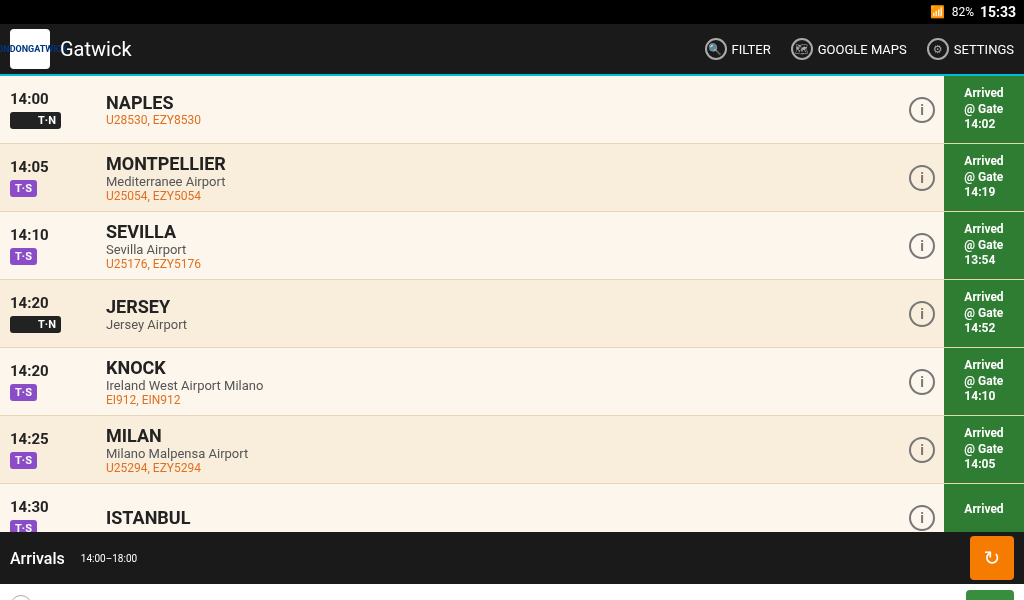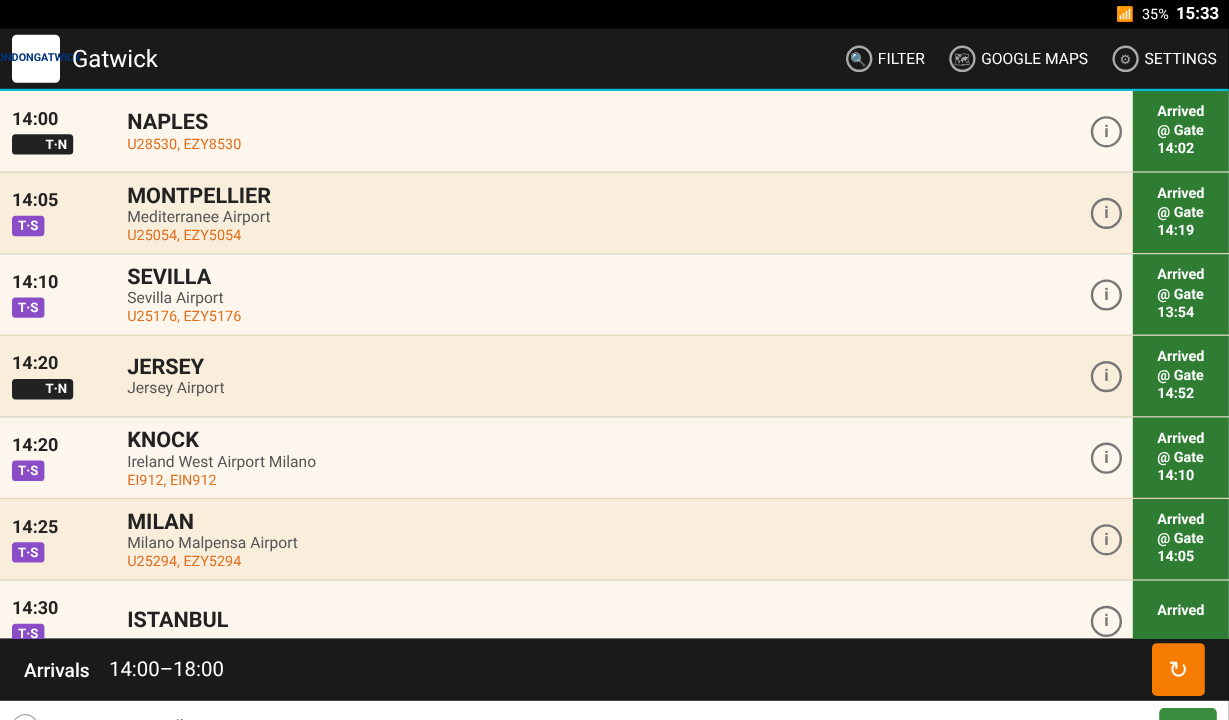--- a/index.html
+++ b/index.html
@@ -146,31 +146,31 @@
       line-height: 1.3;
       padding: 6px 4px;
     }
 
     
     .bottom-bar {
       height: 52px;
       background: #1a1a1a;
       display: flex;
       align-items: center;
-      padding: 0 20px;
+      padding: 0 10px;
       gap: 16px;
     }
     .arrivals-label {
       color: #fff;
       font-size: 16px;
       font-weight: 500;
     }
     .time-range {
       color: #fff;
-      font-size: 17px;
+      font-size: 10px;
       flex: 1;
     }
     .refresh-btn {
       width: 44px; height: 44px;
       background: #f57c00;
       border-radius: 4px;
       display: flex; align-items: center; justify-content: center;
       cursor: pointer;
       font-size: 20px;
       color: #fff;
@@ -203,21 +203,21 @@
       border-radius: 4px;
       display: flex; align-items: center; justify-content: center;
       cursor: pointer; color: #fff; font-size: 18px;
     }
   </style>
 </head>
 <body>
 
 <div class="status-bar">
   <span>📶</span>
-  <span>35%</span>
+  <span>82%</span>
   <span class="time">15:33</span>
 </div>
 
 <div class="top-bar">
   <div class="app-icon">
     <span>LONDON</span>
       <br>
     <span>GATWICK</span>
   </div>
   <span class="app-title">Gatwick</span>

